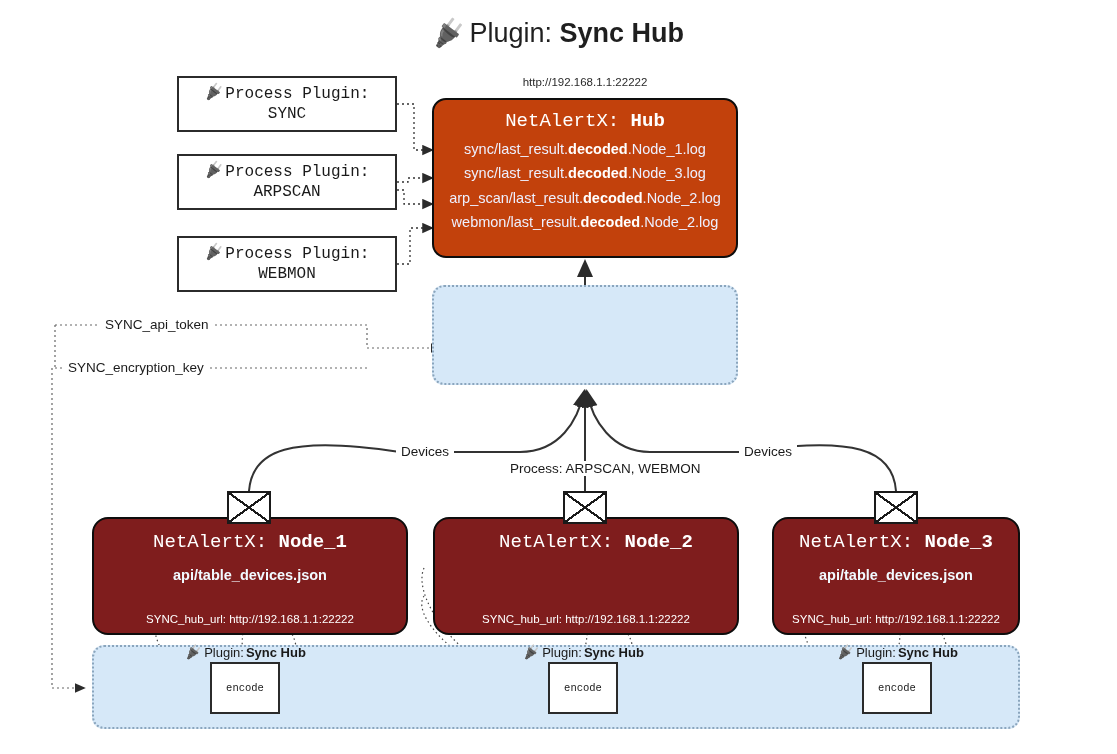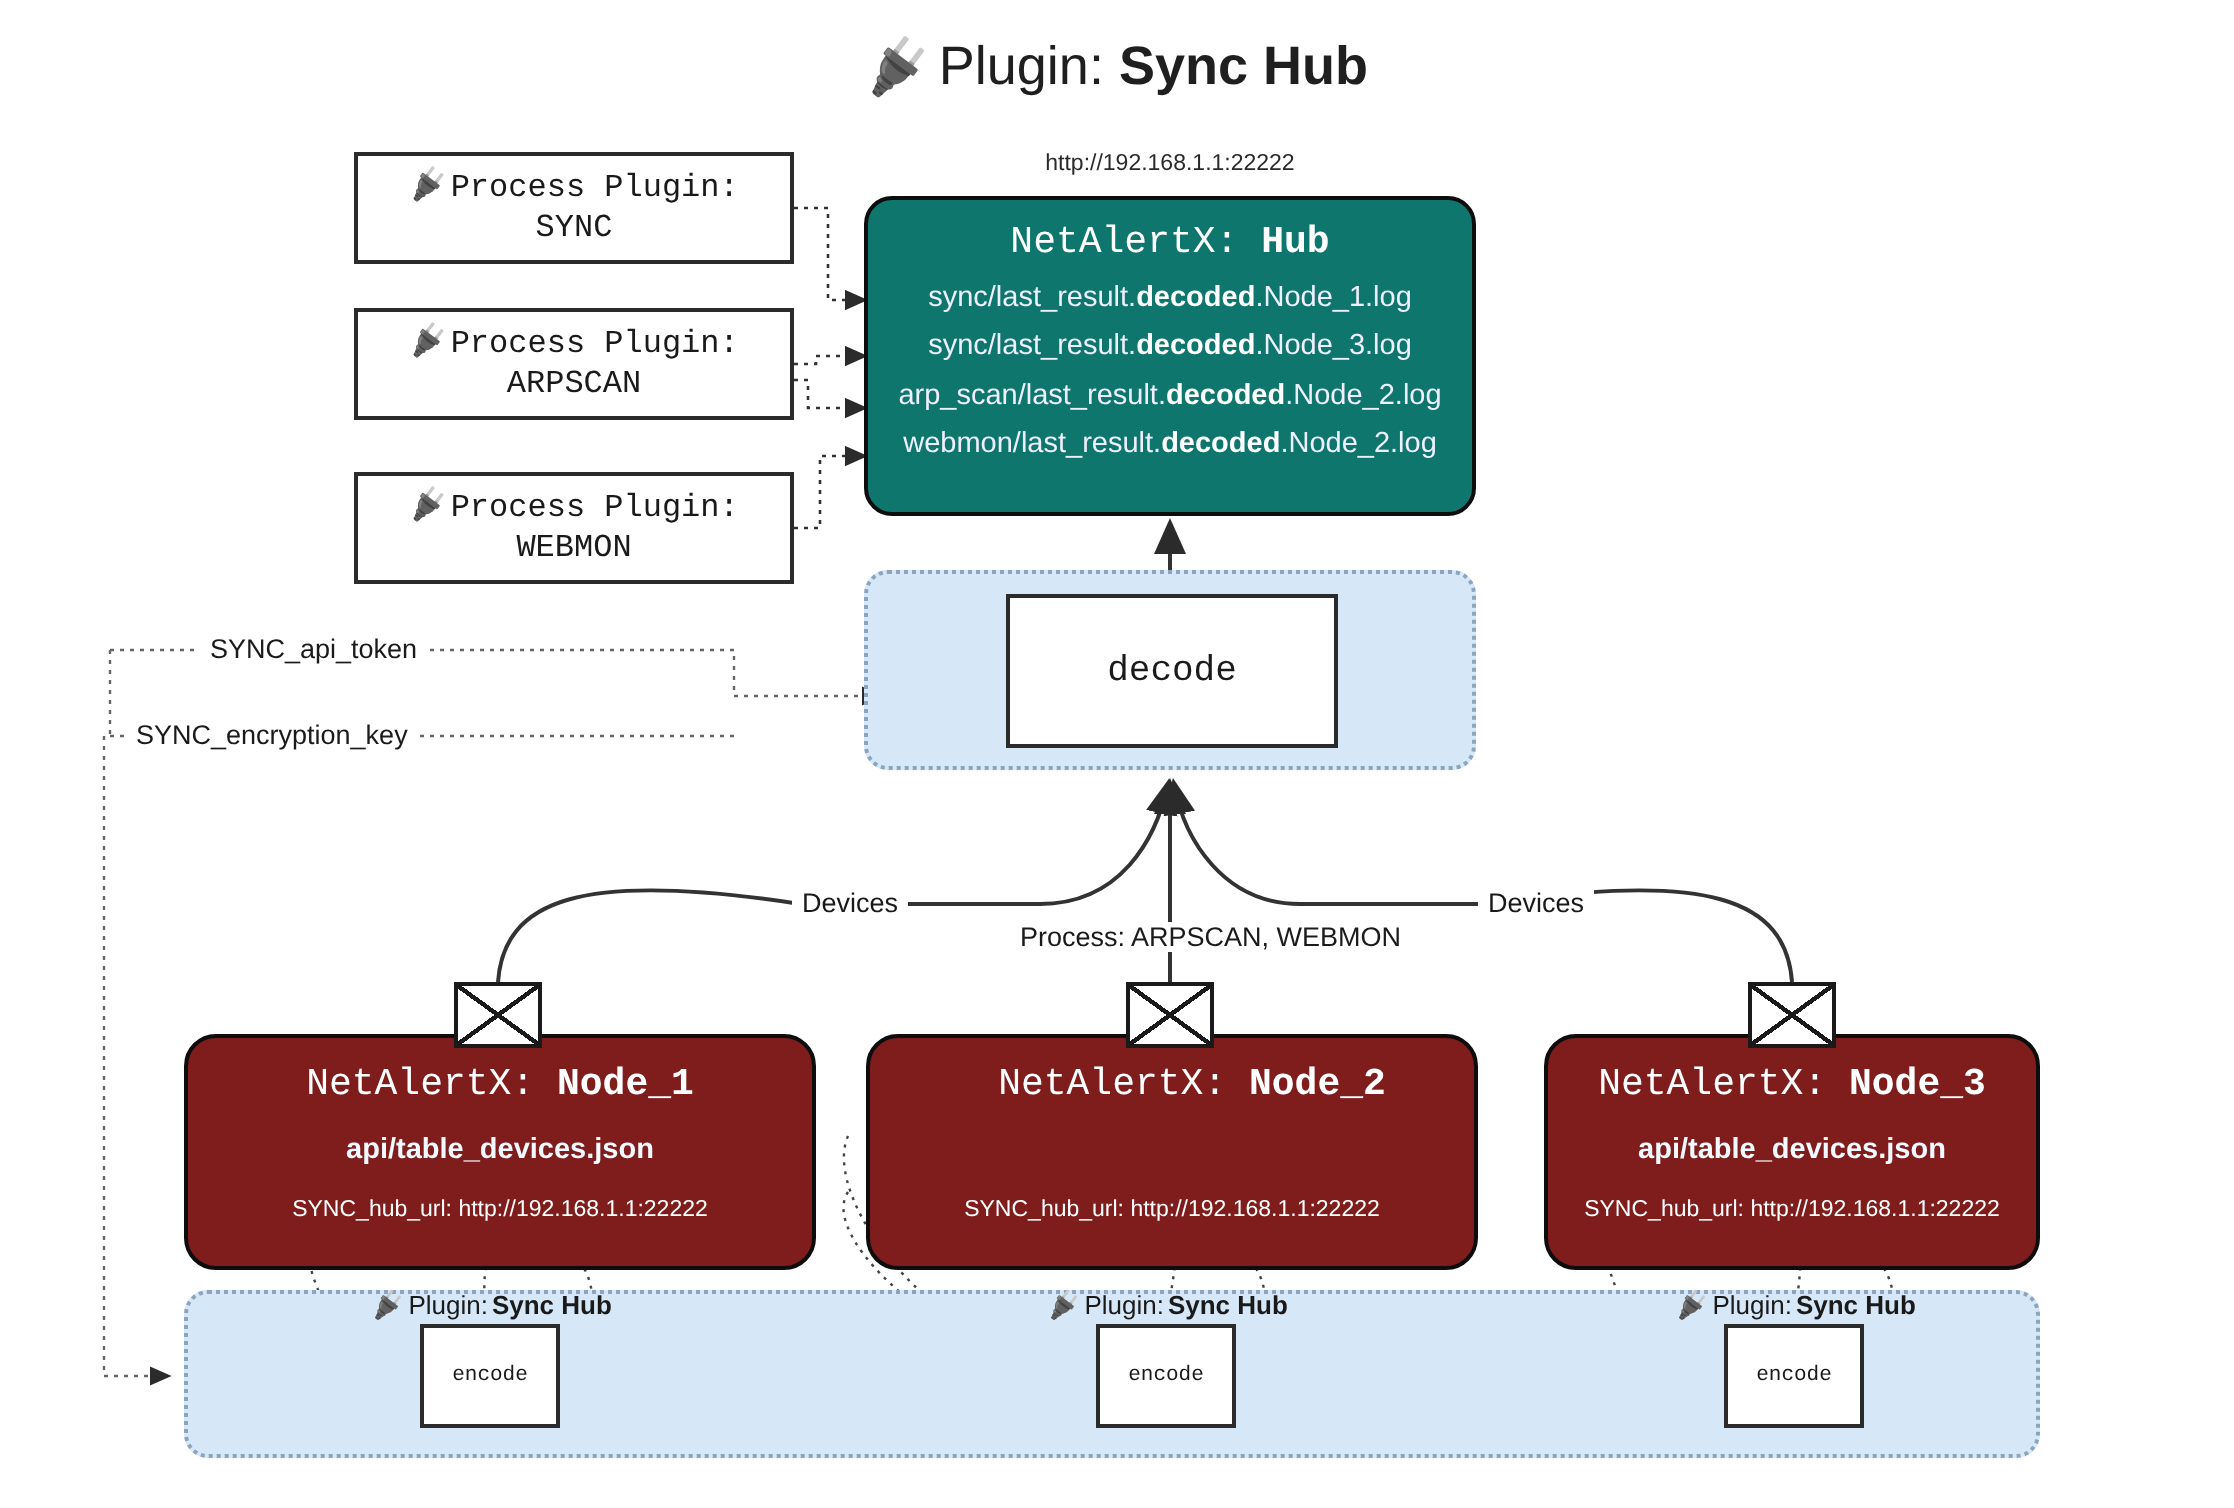--- a/index.html
+++ b/index.html
@@ -46,21 +46,21 @@
   #proc-arpscan { left:177px; top:154px; }
   #proc-webmon  { left:177px; top:236px; }
 
   
   .hub-url {
     position:absolute; left:430px; top:76px; width:310px;
     text-align:center; font-size:11.5px; color:#2a2a2a; white-space:nowrap;
   }
   #hub {
     position:absolute; left:432px; top:98px; width:306px; height:160px;
-    background:#0f766e;
+    background:#c2410c;
     border:2px solid #0d0d0d;
     border-radius:14px;
     color:#ffffff;
     padding-top:10px;
   }
   #hub .hub-title {
     text-align:center;
     font-family:"Liberation Mono", monospace;
     font-size:19px;
     color:#ffffff;
@@ -126,21 +126,21 @@
   }
   .node .node-title b { font-weight:bold; }
   .node .node-lines {
     margin-top:14px;
     display:flex; flex-direction:column; gap:6px;
   }
   .node .node-line {
     text-align:center; font-size:14.5px; color:#f2faff; white-space:nowrap;font-weight:bold;
   }
   .node .node-foot {
-    position:absolute; left:0; right:0; bottom:22px;
+    position:absolute; left:0; right:0; bottom:8px;
     text-align:center; font-size:11.5px; color:#ffffff; white-space:nowrap;
   }
   #node-1 { left:92px;  top:517px; width:316px; height:118px; }
   #node-2 { left:433px; top:517px; width:306px; height:118px;padding-left:20px; }
   #node-3 { left:772px; top:517px; width:248px; height:118px; }
 
   
   .envelope {
     position:absolute; width:44px; height:33px;
     background:#ffffff; border:2px solid #1a1a1a;
@@ -280,21 +280,20 @@
       <div class="logline">
         <span>arp_scan/last_result.</span><b>decoded</b><span>.Node_2.log</span>
       </div>
       <div class="logline">
         <span>webmon/last_result.</span><b>decoded</b><span>.Node_2.log</span>
       </div>
     </div>
   </div>
 
   <div id="decode-container"></div>
-  <div id="decode-box">decode</div>
 
   <div class="wire-label" id="lbl-api-token">SYNC_api_token</div>
   <div class="wire-label" id="lbl-enc-key">SYNC_encryption_key</div>
   <div class="wire-label" id="lbl-dev-left">Devices</div>
   <div class="wire-label" id="lbl-dev-right">Devices</div>
   <div class="wire-label" id="lbl-plugins">Process: ARPSCAN, WEBMON</div>
 
   <div class="node" id="node-1">
     <div class="node-title">
       <span>NetAlertX: </span><b>Node_1</b>

